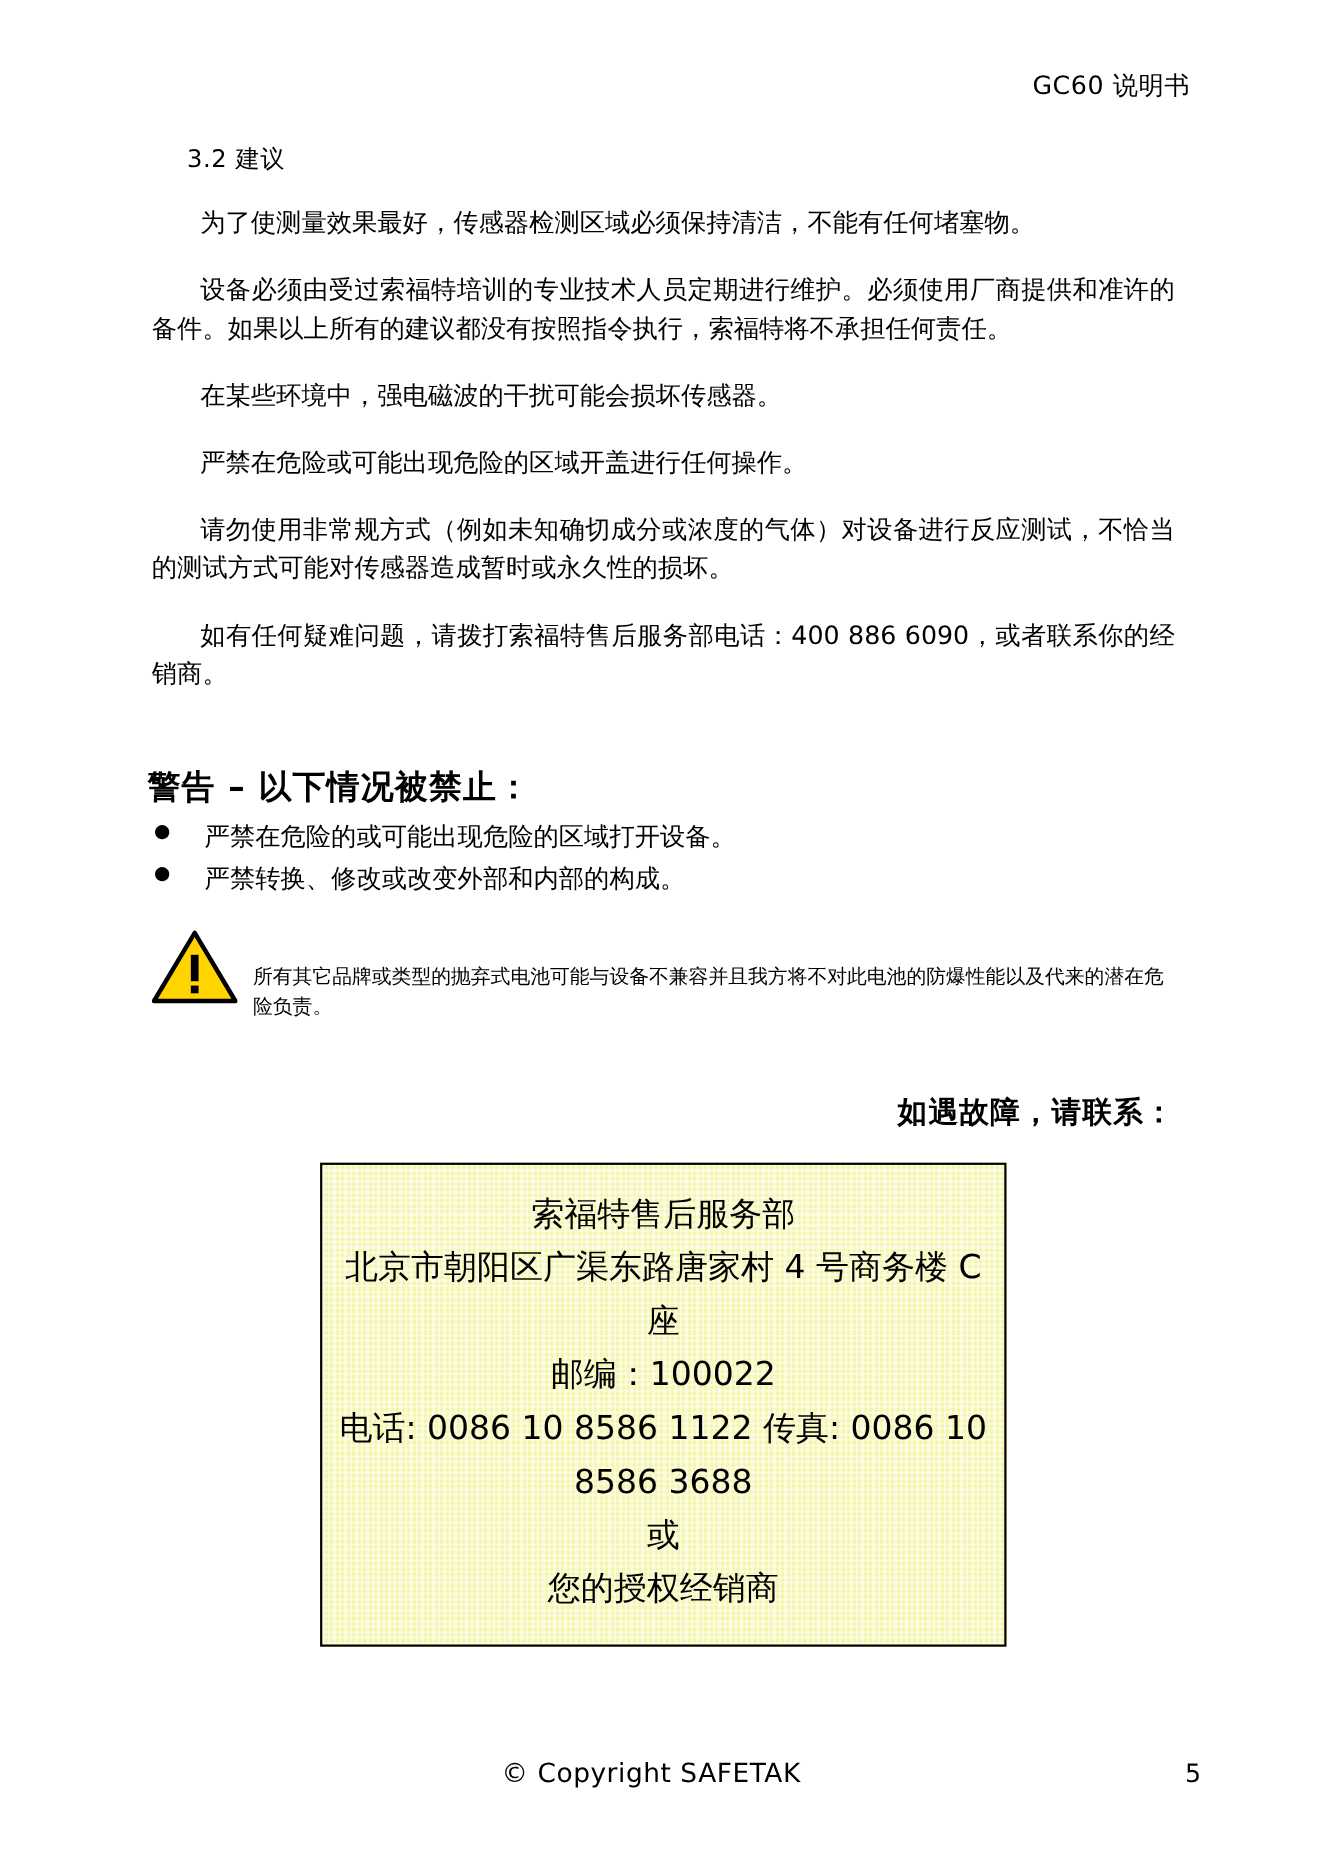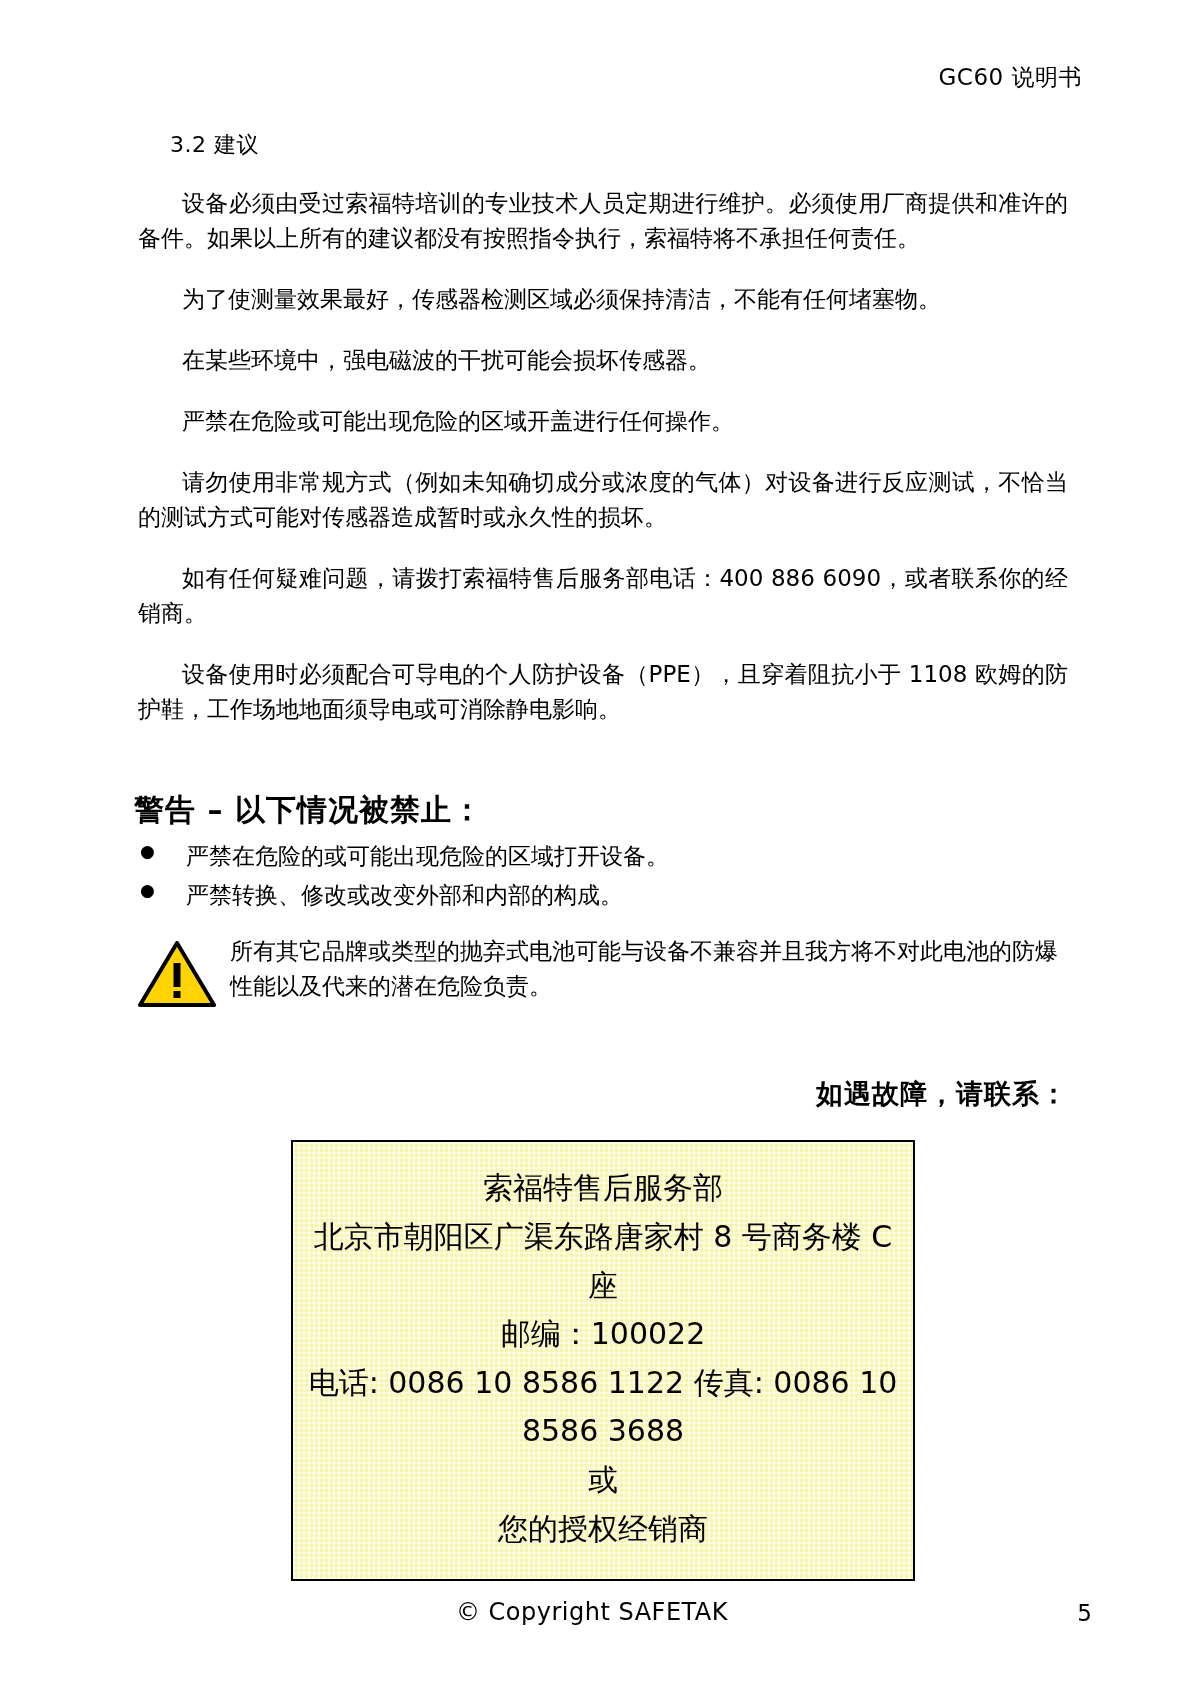--- a/index.html
+++ b/index.html
@@ -81,23 +81,24 @@
     display: flex;
     align-items: flex-start;
     margin-top: 22px;
   }
   .warn-tri {
     width: 78px;
     flex: 0 0 78px;
     margin-top: 6px;
   }
   .battery-text {
-    font-size: 23px;
+    font-size: 18px;
     line-height: 1.5;
     margin-left: 14px;
+    margin-top: 36px;
   }
   .contact-title {
     text-align: right;
     font-size: 27px;
     font-weight: bold;
     margin-top: 64px;
     letter-spacing: 1px;
   }
   .contact-box {
     margin: 28px auto 0 auto;
@@ -133,28 +134,27 @@
 </head>
 <body>
 
 <div class="page">
 
   <div class="header">GC60 说明书</div>
 
   <div class="content">
 
     <div class="h2">3.2 建议</div>
+    <p class="body">为了使测量效果最好，传感器检测区域必须保持清洁，不能有任何堵塞物。</p>
     <p class="body">设备必须由受过索福特培训的专业技术人员定期进行维护。必须使用厂商提供和准许的备件。如果以上所有的建议都没有按照指令执行，索福特将不承担任何责任。</p>
-    <p class="body">为了使测量效果最好，传感器检测区域必须保持清洁，不能有任何堵塞物。</p>
     <p class="body">在某些环境中，强电磁波的干扰可能会损坏传感器。</p>
     <p class="body">严禁在危险或可能出现危险的区域开盖进行任何操作。</p>
     <p class="body">请勿使用非常规方式（例如未知确切成分或浓度的气体）对设备进行反应测试，不恰当的测试方式可能对传感器造成暂时或永久性的损坏。</p>
     <p class="body">如有任何疑难问题，请拨打索福特售后服务部电话：400 886 6090，或者联系你的经销商。</p>
 
-    <p class="body special-para">设备使用时必须配合可导电的个人防护设备（PPE），且穿着阻抗小于 1108 欧姆的防护鞋，工作场地地面须导电或可消除静电影响。</p>
 
     <div class="warn-title">警告 – 以下情况被禁止：</div>
     <ul class="warn-list">
       <li>
         <span class="bullet">●</span>
         <span>严禁在危险的或可能出现危险的区域打开设备。</span>
       </li>
       <li>
         <span class="bullet">●</span>
         <span>严禁转换、修改或改变外部和内部的构成。</span>
@@ -168,21 +168,21 @@
           <rect x="35.5" y="23" width="7" height="24" fill="#000000"></rect>
           <rect x="35.5" y="51" width="7" height="7" fill="#000000"></rect>
         </svg>
       </span>
       <span class="battery-text">所有其它品牌或类型的抛弃式电池可能与设备不兼容并且我方将不对此电池的防爆性能以及代来的潜在危险负责。</span>
     </div>
 
     <div class="contact-title">如遇故障，请联系：</div>
     <div class="contact-box">
       <div class="line">索福特售后服务部</div>
-      <div class="line">北京市朝阳区广渠东路唐家村 8 号商务楼 C 座</div>
+      <div class="line">北京市朝阳区广渠东路唐家村 4 号商务楼 C 座</div>
       <div class="line">邮编：100022</div>
       <div class="line">电话: 0086 10 8586 1122   传真: 0086 10 8586 3688</div>
       <div class="line">或</div>
       <div class="line">您的授权经销商</div>
     </div>
 
   </div>
 
   <div class="footer-copy">© Copyright SAFETAK</div>
   <div class="footer-page">5</div>

